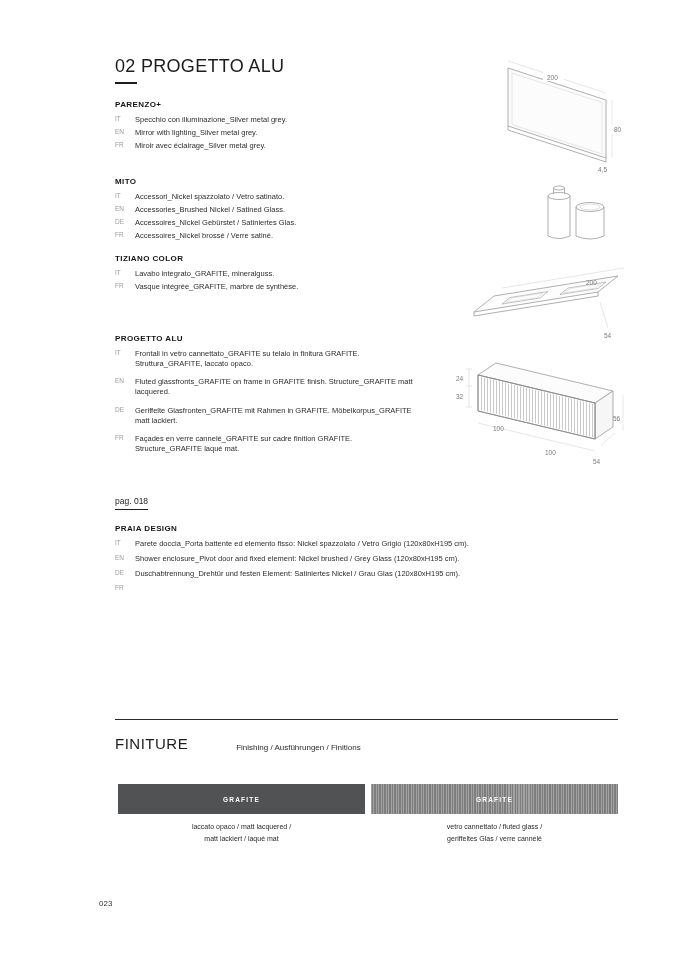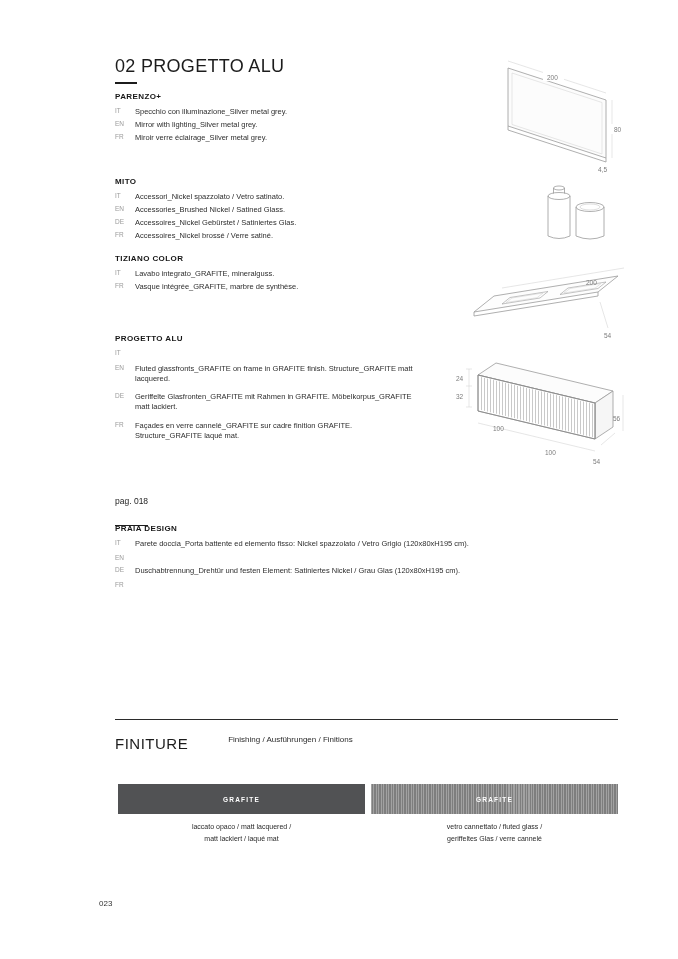--- a/index.html
+++ b/index.html
@@ -17,26 +17,26 @@
   .spec-title { font-size:8px; font-weight:bold; letter-spacing:.4px; color:#161616; margin-bottom:6px; }
   .row { display:flex; align-items:flex-start; margin-bottom:3px; }
   .row .lang { flex:0 0 20px; font-size:6.5px; color:#9a9a9a; }
   .row .txt { font-size:7.5px; color:#2e2e2e; line-height:1.35; }
   .spec.wide .row { margin-bottom:8px; }
   .spec.wide .txt { max-width:278px; }
   .spec.praia { width:530px; }
   .spec.praia .row { margin-bottom:5px; }
 
   .pag-ref { position:absolute; left:115px; top:496px; font-size:8.5px; color:#1e1e1e;
-             display:inline-block; border-bottom:1px solid #1e1e1e; padding-bottom:19px; }
+             display:inline-block; border-bottom:1px solid #1e1e1e; padding-bottom:3px; }
 
   .divider { position:absolute; left:115px; top:719px; width:503px; height:1px; background:#2b2b2b; }
 
   
-  .finiture-header { position:absolute; left:115px; top:735px; display:flex; align-items:flex-start; gap:0; }
+  .finiture-header { position:absolute; left:115px; top:735px; display:flex; align-items:flex-end; gap:8px; }
   .finiture-header .ft { font-size:15px; letter-spacing:.5px; color:#1c1c1c; font-weight:normal; }
   .finiture-header .fs { font-size:8px; color:#2b2b2b;padding-left:40px; }
 
   .swatch-row { position:absolute; left:118px; top:784px; width:500px; display:flex; gap:6px; }
   .swatch { flex:1; height:30px; display:flex; align-items:center; justify-content:center; }
   .swatch.matt { background:#515254; }
   .swatch.fluted { background:repeating-linear-gradient(90deg,#a2a2a2 0 1px,#7e7e7e 1px 2.5px); }
   .swatch .swlabel { color:#ffffff; font-size:6.5px; font-weight:bold; letter-spacing:1.2px; }
 
   .caption-row { position:absolute; left:118px; top:821px; width:500px; display:flex; gap:6px; }
@@ -54,33 +54,33 @@
 <div class="page">
 
   <header class="title-block">
     <h1>
       <span>02</span>
       <span>PROGETTO ALU</span>
     </h1>
     <div class="title-underline"></div>
   </header>
 
-  <section class="spec" style="top:92px">
+  <section class="spec" style="top:100px">
     <h2 class="spec-title">PARENZO+</h2>
     <div class="row">
         <span class="lang">IT</span>
         <span class="txt">Specchio con illuminazione_Silver metal grey.</span>
       </div>
     <div class="row">
         <span class="lang">EN</span>
         <span class="txt">Mirror with lighting_Silver metal grey.</span>
       </div>
     <div class="row">
         <span class="lang">FR</span>
-        <span class="txt">Miroir verre éclairage_Silver metal grey.</span>
+        <span class="txt">Miroir avec éclairage_Silver metal grey.</span>
       </div>
   </section>
 
   <section class="spec" style="top:177px">
     <h2 class="spec-title">MITO</h2>
     <div class="row">
         <span class="lang">IT</span>
         <span class="txt">Accessori_Nickel spazzolato / Vetro satinato.</span>
       </div>
     <div class="row">
@@ -106,20 +106,21 @@
     <div class="row">
         <span class="lang">FR</span>
         <span class="txt">Vasque intégrée_GRAFITE, marbre de synthèse.</span>
       </div>
   </section>
 
   <section class="spec wide" style="top:334px">
     <h2 class="spec-title">PROGETTO ALU</h2>
     <div class="row">
         <span class="lang">IT</span>
+        <span class="txt">Frontali in vetro cannettato_GRAFITE su telaio in finitura GRAFITE. Struttura_GRAFITE, laccato opaco.</span>
       </div>
     <div class="row">
         <span class="lang">EN</span>
         <span class="txt">Fluted glassfronts_GRAFITE on frame in GRAFITE finish. Structure_GRAFITE matt lacquered.</span>
       </div>
     <div class="row">
         <span class="lang">DE</span>
         <span class="txt">Geriffelte Glasfronten_GRAFITE mit Rahmen in GRAFITE. Möbelkorpus_GRAFITE matt lackiert.</span>
       </div>
     <div class="row">
@@ -131,20 +132,21 @@
   <div class="pag-ref">pag. 018</div>
 
   <section class="spec praia" style="top:524px">
     <h2 class="spec-title">PRAIA DESIGN</h2>
     <div class="row">
         <span class="lang">IT</span>
         <span class="txt">Parete doccia_Porta battente ed elemento fisso: Nickel spazzolato / Vetro Grigio (120x80xH195 cm).</span>
       </div>
     <div class="row">
         <span class="lang">EN</span>
+        <span class="txt">Shower enclosure_Pivot door and fixed element: Nickel brushed / Grey Glass (120x80xH195 cm).</span>
       </div>
     <div class="row">
         <span class="lang">DE</span>
         <span class="txt">Duschabtrennung_Drehtür und festen Element: Satiniertes Nickel / Grau Glas (120x80xH195 cm).</span>
       </div>
     <div class="row">
         <span class="lang">FR</span>
       </div>
   </section>
 

